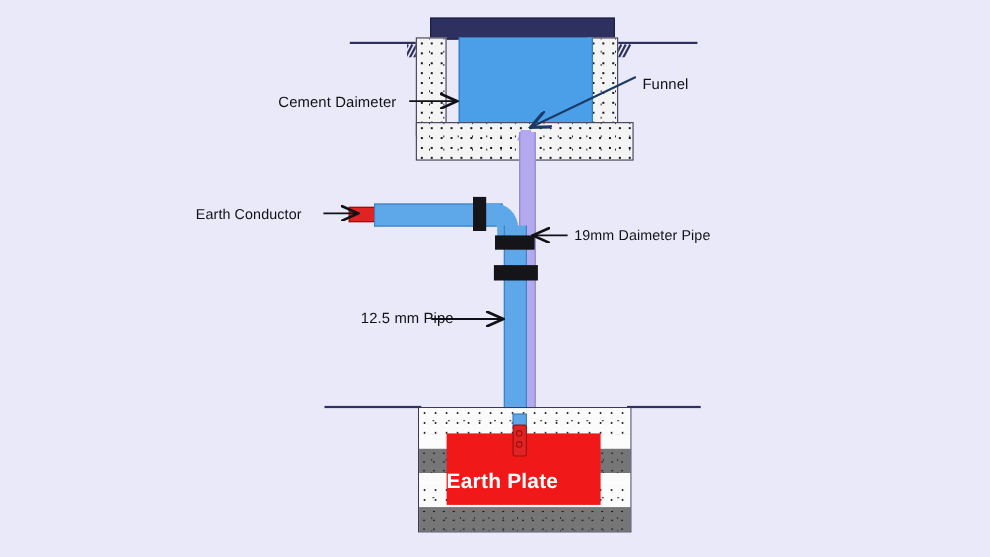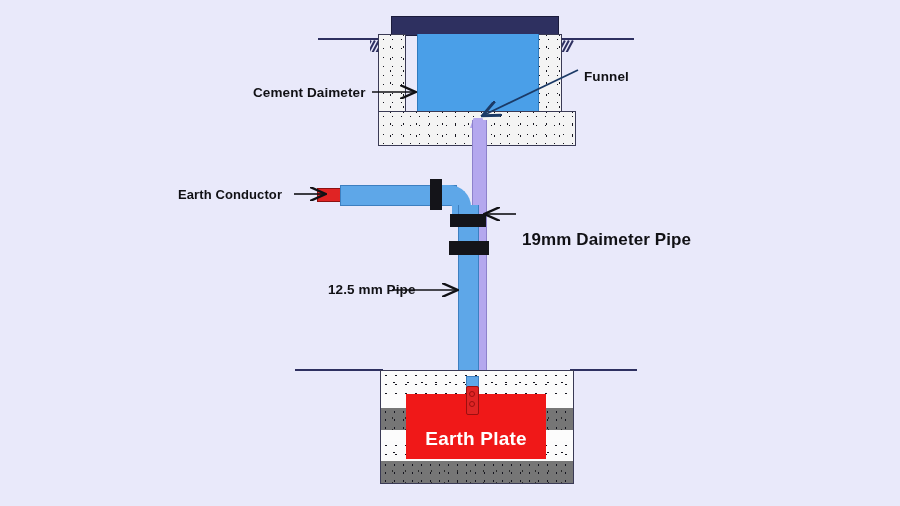--- a/index.html
+++ b/index.html
@@ -6,21 +6,21 @@
   body{
     width:900px;height:506px;
     background:#E9E9FA;
     font-family:"Liberation Sans", sans-serif;
     overflow:hidden;
   }
   #stage{position:relative;width:900px;height:506px;}
 
   .lbl{
     position:absolute;
-    font-weight:bold;
+    font-weight:normal;
     color:#111115;
     white-space:nowrap;
     letter-spacing:.1px;
   }
 
   
   #lid{
     position:absolute;left:391px;top:16px;width:166px;height:18px;
     background:#2E3060;border:1px solid #1b1c3c;
   }
@@ -107,21 +107,21 @@
   .spk-dark{
     background:#767676;
     background-image:
       radial-gradient(#15151f 1.05px, transparent 1.1px),
       radial-gradient(#2a2a2a 0.85px, transparent 0.9px);
     background-size:9px 8px, 13px 12px;
     background-position:0 0, 5px 4px;
   }
   #plate{
     position:absolute;left:406px;top:394px;width:140px;height:65px;
-    background:#F01818;display:flex;align-items:flex-end;justify-content:center;
+    background:#F01818;display:flex;align-items:flex-end;
   }
   #plate span{
     color:#fff;font-weight:bold;font-size:19px;margin-bottom:9px;letter-spacing:.2px;
   }
   #bolt{
     position:absolute;left:466px;top:386px;width:11px;height:27px;
     background:#E02424;border:1.4px solid #9b0f0f;border-radius:2px;
   }
   #bolt b{position:absolute;left:2.4px;width:4px;height:4px;border:1.3px solid #9b0f0f;border-radius:50%;background:#E02424;display:block;}
   #bolt b.a{top:4px;} #bolt b.b{top:14px;}
@@ -215,16 +215,16 @@
     <line x1="294" y1="194" x2="324" y2="194" stroke="#111115" stroke-width="1.6" marker-end="url(#ah)"></line>
 
     <line x1="516" y1="214" x2="486" y2="214" stroke="#111115" stroke-width="1.6" marker-end="url(#ah)"></line>
 
     <line x1="392" y1="290" x2="456" y2="290" stroke="#111115" stroke-width="1.6" marker-end="url(#ah)"></line>
   </svg>
 
   <div class="lbl" style="left:253px;top:85px;font-size:13.5px;">Cement Daimeter</div>
   <div class="lbl" style="left:584px;top:69px;font-size:13.5px;">Funnel</div>
   <div class="lbl" style="left:178px;top:187px;font-size:13px;">Earth Conductor</div>
-  <div class="lbl" style="left:522px;top:206px;font-size:17px;margin-top:24px;">19mm Daimeter Pipe</div>
+  <div class="lbl" style="left:522px;top:206px;font-size:13px;">19mm Daimeter Pipe</div>
   <div class="lbl" style="left:305px;top:282px;font-size:13.5px;margin-left:23px;">12.5 mm Pipe</div>
 
 </div>
 
 </body></html>

